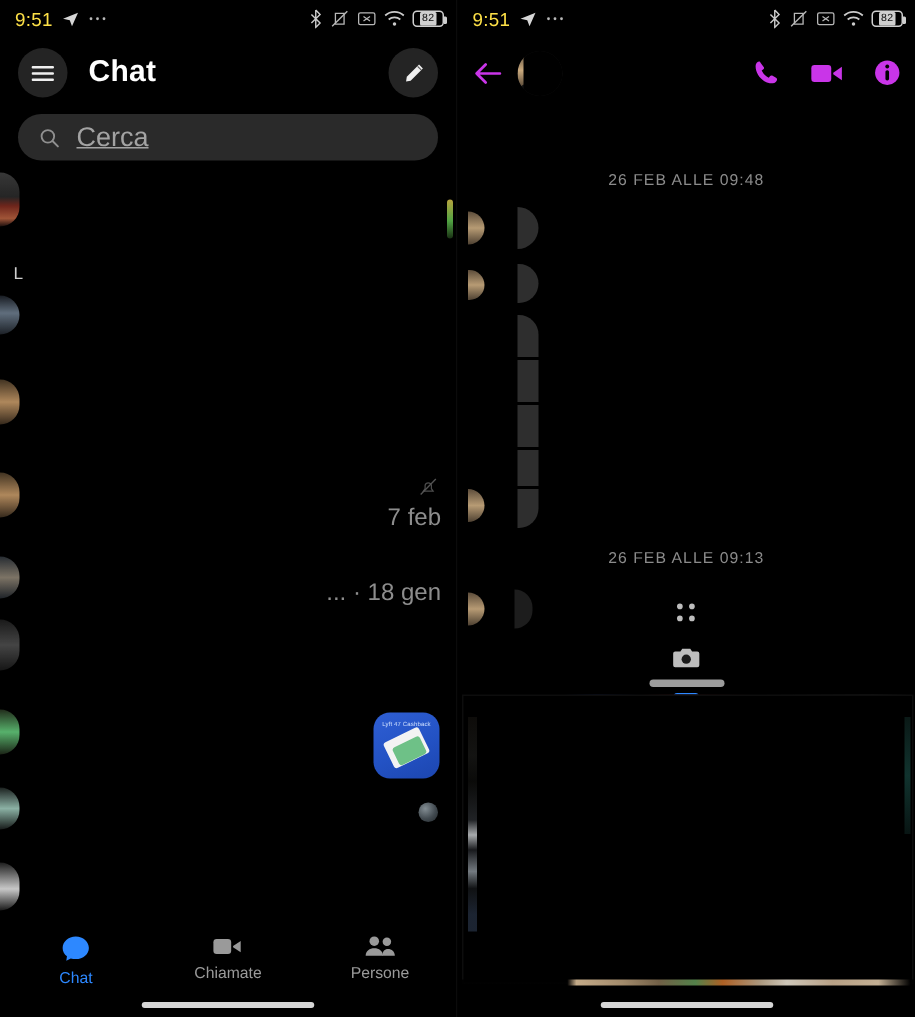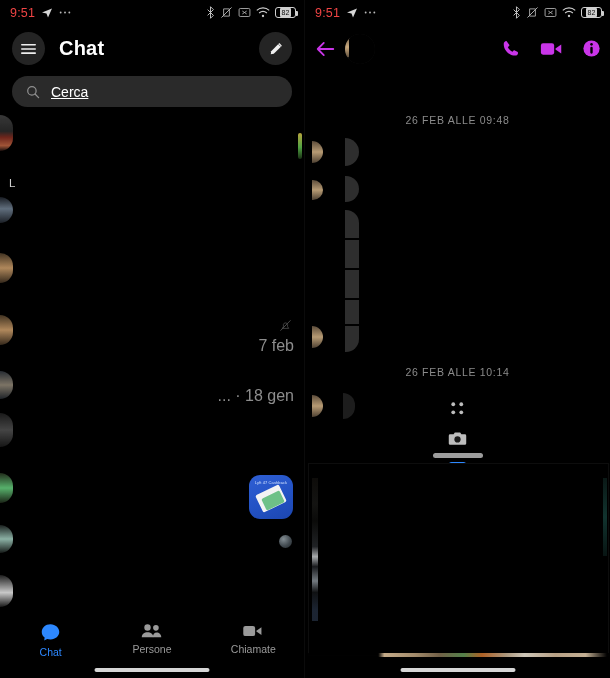--- a/index.html
+++ b/index.html
@@ -15,21 +15,21 @@
   .panel { position:relative; width:305px; height:678px; background:#000; overflow:hidden; }
   .panel-left  { border-right:1px solid #0b0b0b; }
 
   
   .statusbar {
     position:relative; height:25px; width:100%;
     display:flex; align-items:center; justify-content:space-between;
     padding:0 8px 0 10px; color:#e9e9e9; font-size:12px; letter-spacing:.2px;
   }
   .sb-left { display:flex; align-items:center; gap:6px; }
-  .sb-time { font-size:12.5px; color:#ef4444;text-align:right; }
+  .sb-time { font-size:12.5px; color:#fde047;text-align:right; }
   .sb-right { display:flex; align-items:center; gap:5px; }
   .sb-ico { display:inline-flex; align-items:center; justify-content:center; opacity:.92; }
   .battery {
     position:relative; width:21px; height:11px; border:1px solid #cfcfcf; border-radius:3px;
     display:flex; align-items:center; justify-content:center;
   }
   .battery:after {
     content:""; position:absolute; right:-3px; top:3px; width:2px; height:5px;
     background:#cfcfcf; border-radius:0 1px 1px 0;
   }
@@ -44,21 +44,21 @@
   }
   .title { color:#fff; font-size:20px; font-weight:bold; letter-spacing:.2px; }
   .spacer { flex:1; }
 
   
   .searchwrap { padding:4px 12px 6px; }
   .searchbar {
     height:31px; border-radius:16px; background:#2a2a2a;
     display:flex; align-items:center; gap:11px; padding:0 14px;
   }
-  .search-ph { color:#ffffff; font-size:14px;text-decoration:underline; }
+  .search-ph { color:#a3a3a3; font-size:18px;text-decoration:underline; }
 
   
   .chatlist { position:relative; height:472px; width:100%; }
   .av-sliver {
     position:absolute; left:0; width:13px; border-radius:0 40px 40px 0;
     filter:brightness(.88);
   }
   .row-meta { position:absolute; right:10px; color:#8d8d8d; font-size:16px; white-space:nowrap; }
   .row-letter { position:absolute; left:9px; color:#cfcfcf; font-size:11.5px; }
   .mute-ico { position:absolute; opacity:.55; }
@@ -299,34 +299,34 @@
     </div>
 
     <div class="bottomnav">
       <div class="navitem active">
         <svg width="21" height="21" viewBox="0 0 24 24">
           <path d="M12 2.6 C6.2 2.6 2 6.6 2 11.4 c0 2.6 1.3 4.9 3.3 6.4 l-.5 3.3 3.4-1.7 c1.2.3 2.5.5 3.8.5 5.8 0 10-4 10-8.5 s-4.2-8.8-10-8.8 z" fill="#2d88ff"></path>
         </svg>
         <span class="navlabel">Chat</span>
       </div>
       <div class="navitem">
+        <svg width="22" height="18" viewBox="0 0 26 18">
+          <rect x="1.5" y="3" width="14" height="12" rx="2.6" fill="#9a9a9a"></rect>
+          <path d="M17 8.6 L23 4.6 v9 L17 9.6 z" fill="#9a9a9a"></path>
+        </svg>
+        <span class="navlabel">Chiamate</span>
+      </div>
+      <div class="navitem">
         <svg width="23" height="18" viewBox="0 0 26 18">
           <circle cx="8.5" cy="5" r="3.6" fill="#9a9a9a"></circle>
           <circle cx="18" cy="5.4" r="3.2" fill="#9a9a9a"></circle>
           <path d="M2 16 c0-3.6 3-5.6 6.5-5.6 S15 12.4 15 16 z" fill="#9a9a9a"></path>
           <path d="M14.5 16 c0-3.2 1.8-5.2 4.4-5.2 S24 12.8 24 16 z" fill="#9a9a9a"></path>
         </svg>
         <span class="navlabel">Persone</span>
-      </div>
-      <div class="navitem">
-        <svg width="22" height="18" viewBox="0 0 26 18">
-          <rect x="1.5" y="3" width="14" height="12" rx="2.6" fill="#9a9a9a"></rect>
-          <path d="M17 8.6 L23 4.6 v9 L17 9.6 z" fill="#9a9a9a"></path>
-        </svg>
-        <span class="navlabel">Chiamate</span>
       </div>
       <div class="homebar"></div>
     </div>
   </div>
 
   <div class="panel panel-right">
 
     <div class="statusbar">
       <div class="sb-left">
         <span class="sb-time">9:51</span>
@@ -417,21 +417,21 @@
       <div class="msg-sliver-bub round-all" style="top:104px;height:26px;"></div>
 
       <div class="msg-sliver-bub round-t" style="top:138px;height:28px;"></div>
       <div class="msg-sliver-bub" style="top:168px;height:28px;"></div>
       <div class="msg-sliver-bub" style="top:198px;height:28px;"></div>
       <div class="msg-sliver-bub" style="top:228px;height:24px;"></div>
 
       <div class="msg-sliver-av" style="top:254px;height:22px;"></div>
       <div class="msg-sliver-bub round-b" style="top:254px;height:26px;"></div>
 
-      <div class="daystamp" style="top:294px;">26 FEB ALLE 10:14</div>
+      <div class="daystamp" style="top:294px;">26 FEB ALLE 09:13</div>
 
       <div class="msg-sliver-av" style="top:323px;height:22px;"></div>
       <div class="msg-sliver-bub round-all dark" style="top:321px;height:26px;left:38px;width:12px;"></div>
     </div>
 
     <div class="composer">
       <span style="display:flex;">
         <svg width="17" height="17" viewBox="0 0 18 18">
           <circle cx="4.5" cy="4.5" r="2" fill="#bdbdbd"></circle>
             <circle cx="13" cy="4.5" r="2" fill="#bdbdbd"></circle>

